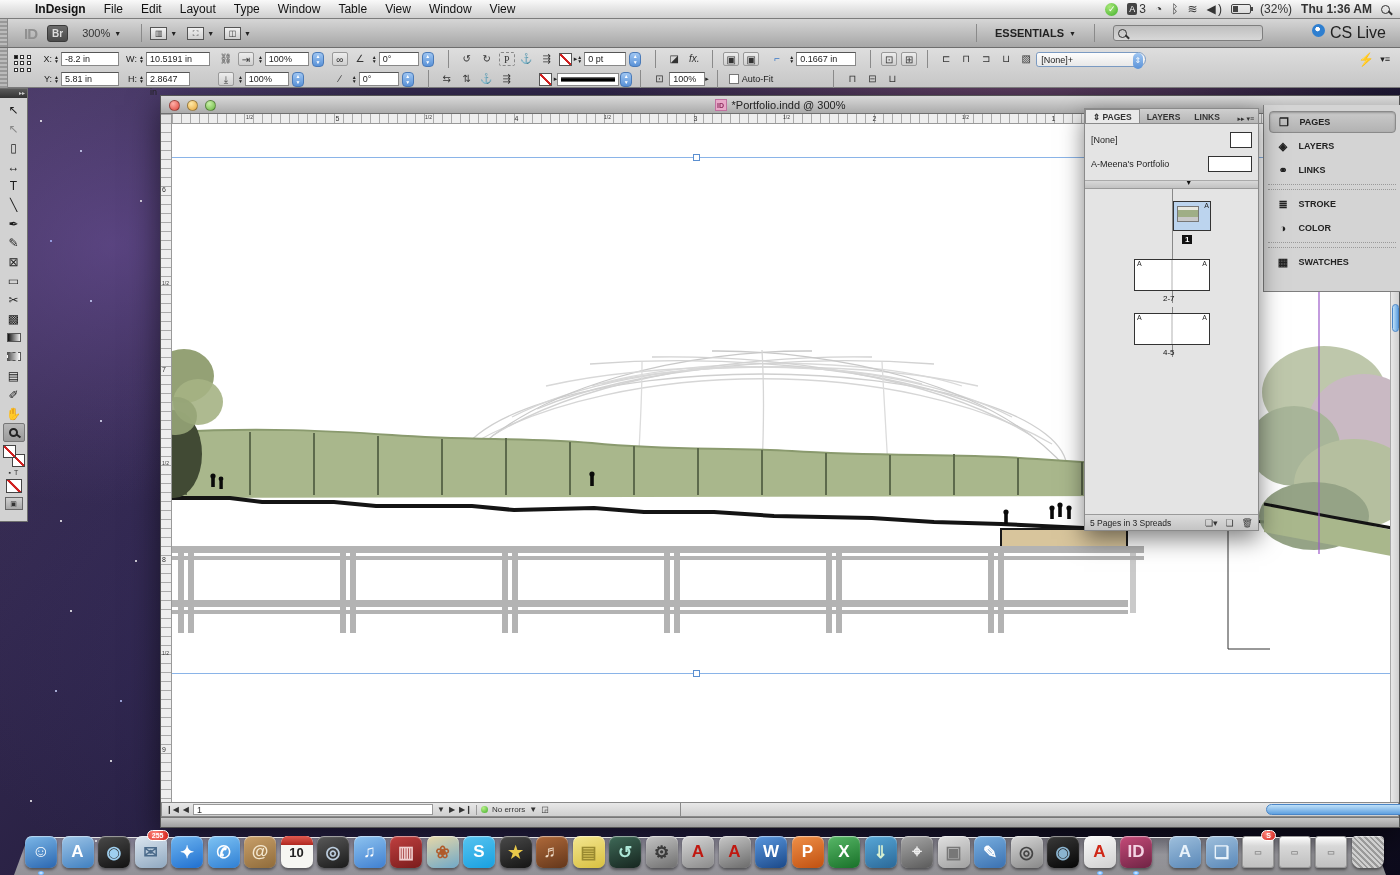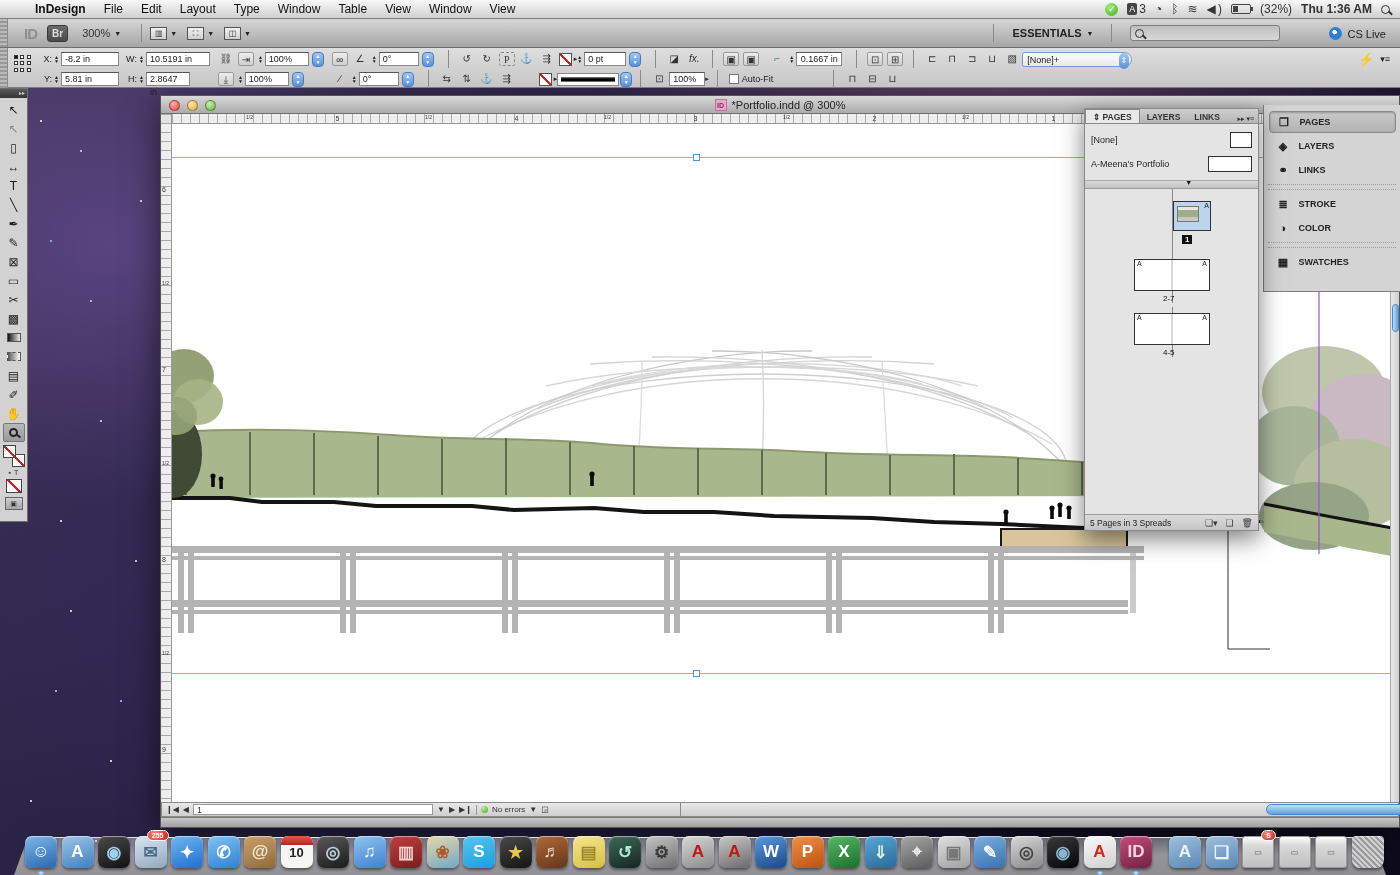--- a/index.html
+++ b/index.html
@@ -43,21 +43,21 @@
   .id-logo { color:#909090; font-weight:bold; font-size:15px; letter-spacing:-1px; margin:0 10px; }
   .br-btn { background:linear-gradient(#6b6b6b,#4a4a4a); color:#ddd; font-size:10px; font-weight:bold; padding:2px 4px; border-radius:3px; border:1px solid #3a3a3a; margin-right:14px; }
   .zoom-dd { display:flex; align-items:center; gap:4px; margin-right:12px; }
   .dd-arrow { font-size:7px; color:#222; }
   .vsep { width:1px; height:18px; background:#8a8a8a; margin:0 8px; }
   .tool-dd { display:flex; align-items:center; gap:3px; margin-right:10px; }
   .tdd-ico { width:17px; height:13px; border:1px solid #555; background:linear-gradient(#f2f2f2,#cfcfcf); font-size:8px; text-align:center; line-height:12px; color:#333; }
   .appbar-right { margin-left:auto; display:flex; align-items:center; gap:10px; padding-right:14px; }
   .ws-dd { font-weight:bold; font-size:11px; color:#222; display:flex; gap:5px; align-items:center; }
   .searchbox { width:150px; height:16px; background:linear-gradient(#bfbfbf,#d8d8d8); border:1px solid #7e7e7e; border-radius:3px; display:flex; align-items:center; padding:0 4px; gap:4px; }
-  .cslive { display:flex; align-items:flex-end; gap:5px; font-size:11px; color:#222;padding-left:39px; }
+  .cslive { display:flex; align-items:flex-start; gap:5px; font-size:16px; color:#222;padding-left:39px; }
   .cs-dot { width:13px; height:13px; border-radius:50%; background:radial-gradient(circle at 40% 35%,#fff 25%,#2f7fd0 32%); border:2px solid #2f7fd0; }
 
   
   .controlbar { position:absolute; left:0; top:48px; width:1400px; height:40px;
     background:linear-gradient(#dedede,#c6c6c6); border-bottom:1px solid #7a7a7a; z-index:54;
     font-size:9px; color:#222; }
   .cb-row { position:absolute; left:0; height:20px; width:1400px; display:flex; align-items:center; }
   .cb-row.r1 { top:1px; } .cb-row.r2 { top:21px; }
   .proxy { position:absolute; left:14px; top:7px; width:18px; height:18px;
     display:grid; grid-template-columns:repeat(3,1fr); gap:1px; }
@@ -298,21 +298,21 @@
       </span>
       <span class="vsep"></span>
       <span class="ic">◪</span>
       <span class="ic" style="font-style:italic;">fx.</span>
       <span class="vsep"></span>
       <span class="ic btn">▣</span>
       <span class="ic btn">▣</span>
       <span class="fld" style="margin-left:6px;">
         <span class="ic" style="color:#3a78c8;">⌐</span>
         <span class="stp">▲<br>▼</span>
-          <span class="tbox" style="width:46px;text-align:center;">0.1667 in</span>
+          <span class="tbox" style="width:60px;">0.1667 in</span>
       </span>
       <span class="vsep"></span>
       <span class="ic btn">⊡</span>
       <span class="ic btn">⊞</span>
       <span class="vsep"></span>
       <span class="ic">⊏</span>
       <span class="ic">⊓</span>
       <span class="ic">⊐</span>
       <span class="ic">⊔</span>
       <span class="ic">▧</span>

